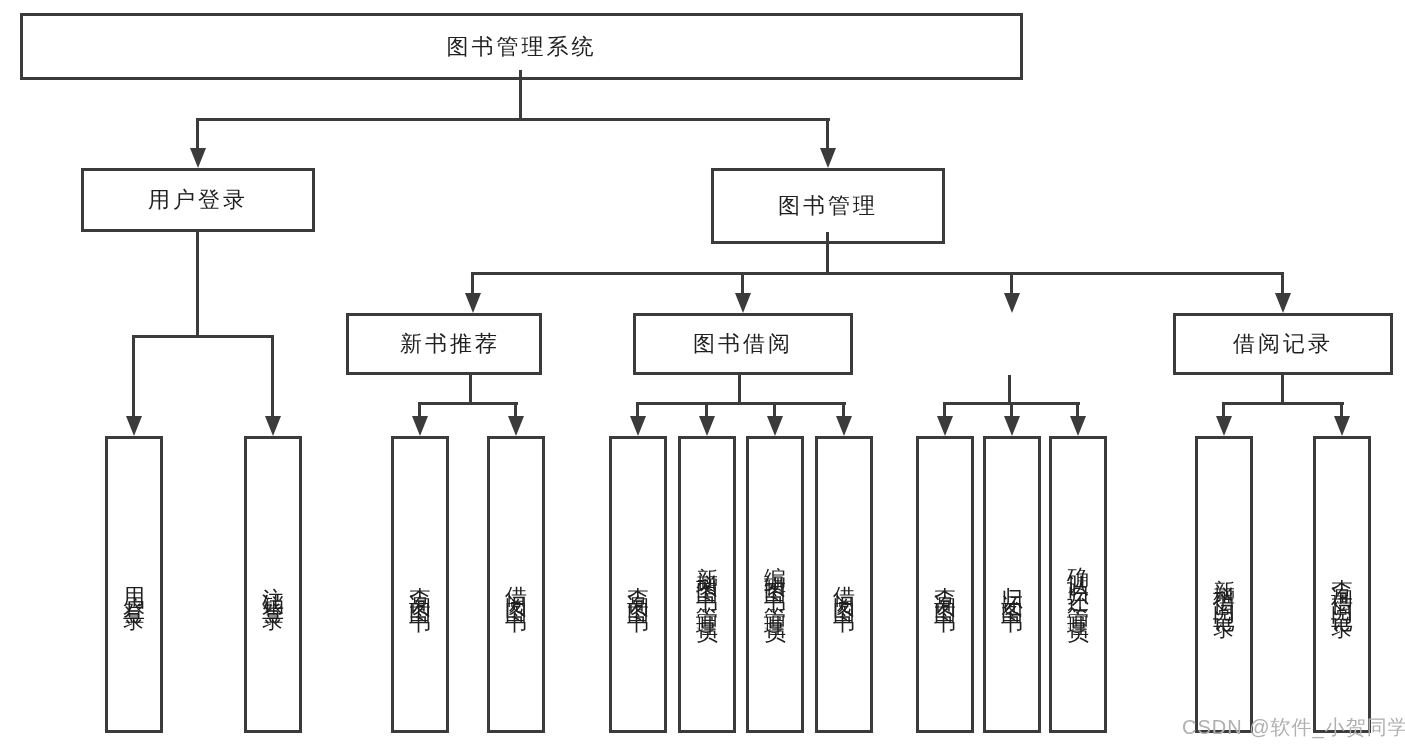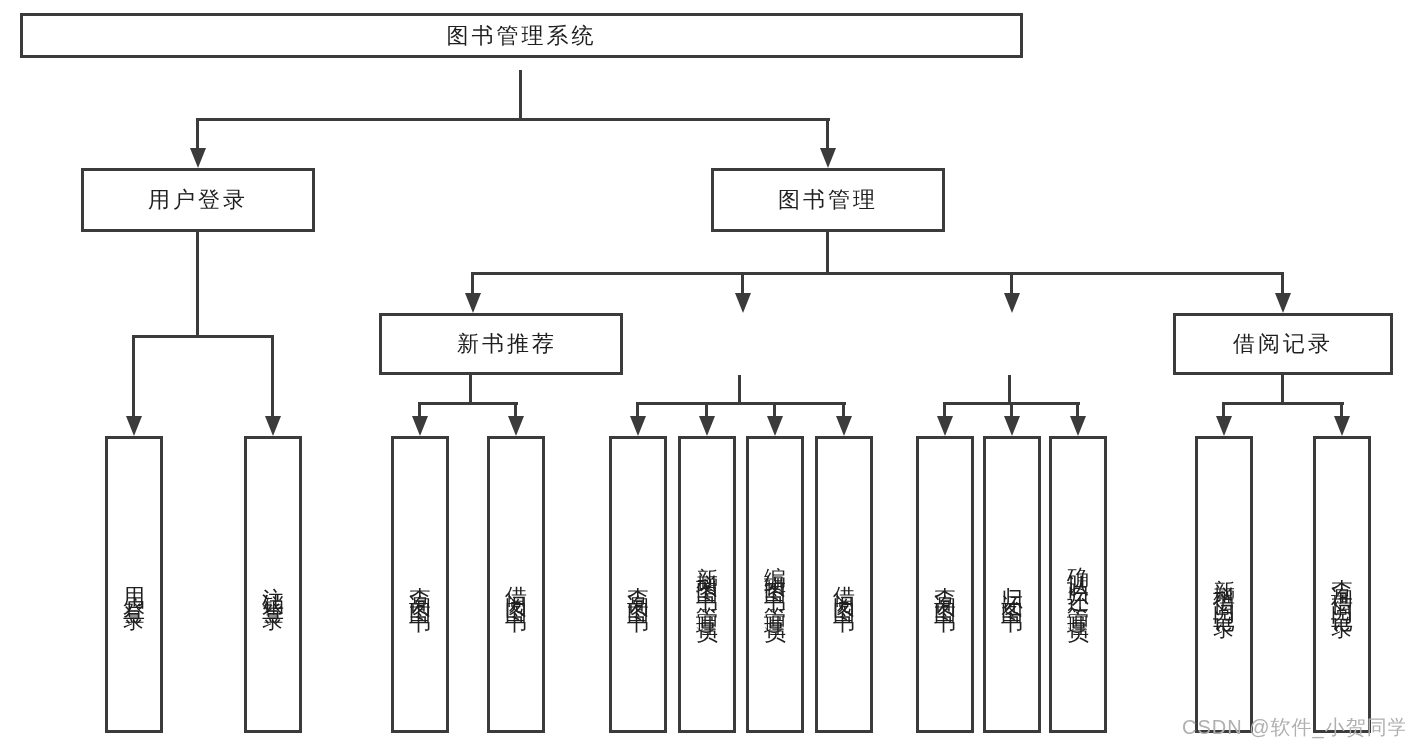--- a/index.html
+++ b/index.html
@@ -70,35 +70,35 @@
     letter-spacing: 1px;
     z-index: 10;
     white-space: nowrap;
   }
 </style>
 </head>
 <body>
 
 <div class="canvas">
 
-  <div class="box" style="left:20px; top:13px; width:1003px; height:45px;">
+  <div class="box" style="left:20px; top:13px; width:1003px; height:67px;">
     <span>图书管理系统</span>
   </div>
 
   <div class="vl" style="left:519px; top:70px; height:50px;"></div>
   <div class="hl" style="left:196px; top:118px; width:634px;"></div>
   <div class="vl" style="left:196px; top:120px; height:29px;"></div>
   <div class="ah" style="left:190px; top:148px;"></div>
   <div class="vl" style="left:826px; top:120px; height:29px;"></div>
   <div class="ah" style="left:820px; top:148px;"></div>
 
   <div class="box" style="left:81px; top:168px; width:234px; height:64px;">
     <span>用户登录</span>
   </div>
-  <div class="box" style="left:711px; top:168px; width:234px; height:64px;align-items:center;">
+  <div class="box" style="left:711px; top:168px; width:234px; height:76px;align-items:center;">
     <span>图书管理</span>
   </div>
 
   <div class="vl" style="left:196px; top:232px; height:106px;"></div>
   <div class="hl" style="left:132px; top:335px; width:142px;"></div>
   <div class="vl" style="left:132px; top:337px; height:79px;"></div>
   <div class="ah" style="left:126px; top:416px;"></div>
   <div class="vl" style="left:271px; top:337px; height:79px;"></div>
   <div class="ah" style="left:265px; top:416px;"></div>
 
@@ -106,22 +106,25 @@
   <div class="hl" style="left:471px; top:272px; width:813px;"></div>
   <div class="vl" style="left:471px; top:274px; height:20px;"></div>
   <div class="ah" style="left:465px; top:293px;"></div>
   <div class="vl" style="left:741px; top:274px; height:20px;"></div>
   <div class="ah" style="left:735px; top:293px;"></div>
   <div class="vl" style="left:1010px; top:274px; height:20px;"></div>
   <div class="ah" style="left:1004px; top:293px;"></div>
   <div class="vl" style="left:1281px; top:274px; height:20px;"></div>
   <div class="ah" style="left:1275px; top:293px;"></div>
 
-  <div class="box" style="left:379px; top:313px; width:244px; height:62px;padding-left:12px;">
+  <div class="box" style="left:346px; top:313px; width:196px; height:62px;padding-left:12px;">
     <span>新书推荐</span>
+  </div>
+  <div class="box" style="left:633px; top:313px; width:220px; height:62px;">
+    <span>图书借阅</span>
   </div>
   <div class="box" style="left:1173px; top:313px; width:220px; height:62px;">
     <span>借阅记录</span>
   </div>
 
   <div class="vl" style="left:469px; top:375px; height:29px;"></div>
   <div class="hl" style="left:418px; top:402px; width:100px;"></div>
   <div class="vl" style="left:418px; top:404px; height:13px;"></div>
   <div class="ah" style="left:412px; top:416px;"></div>
   <div class="vl" style="left:514px; top:404px; height:13px;"></div>

